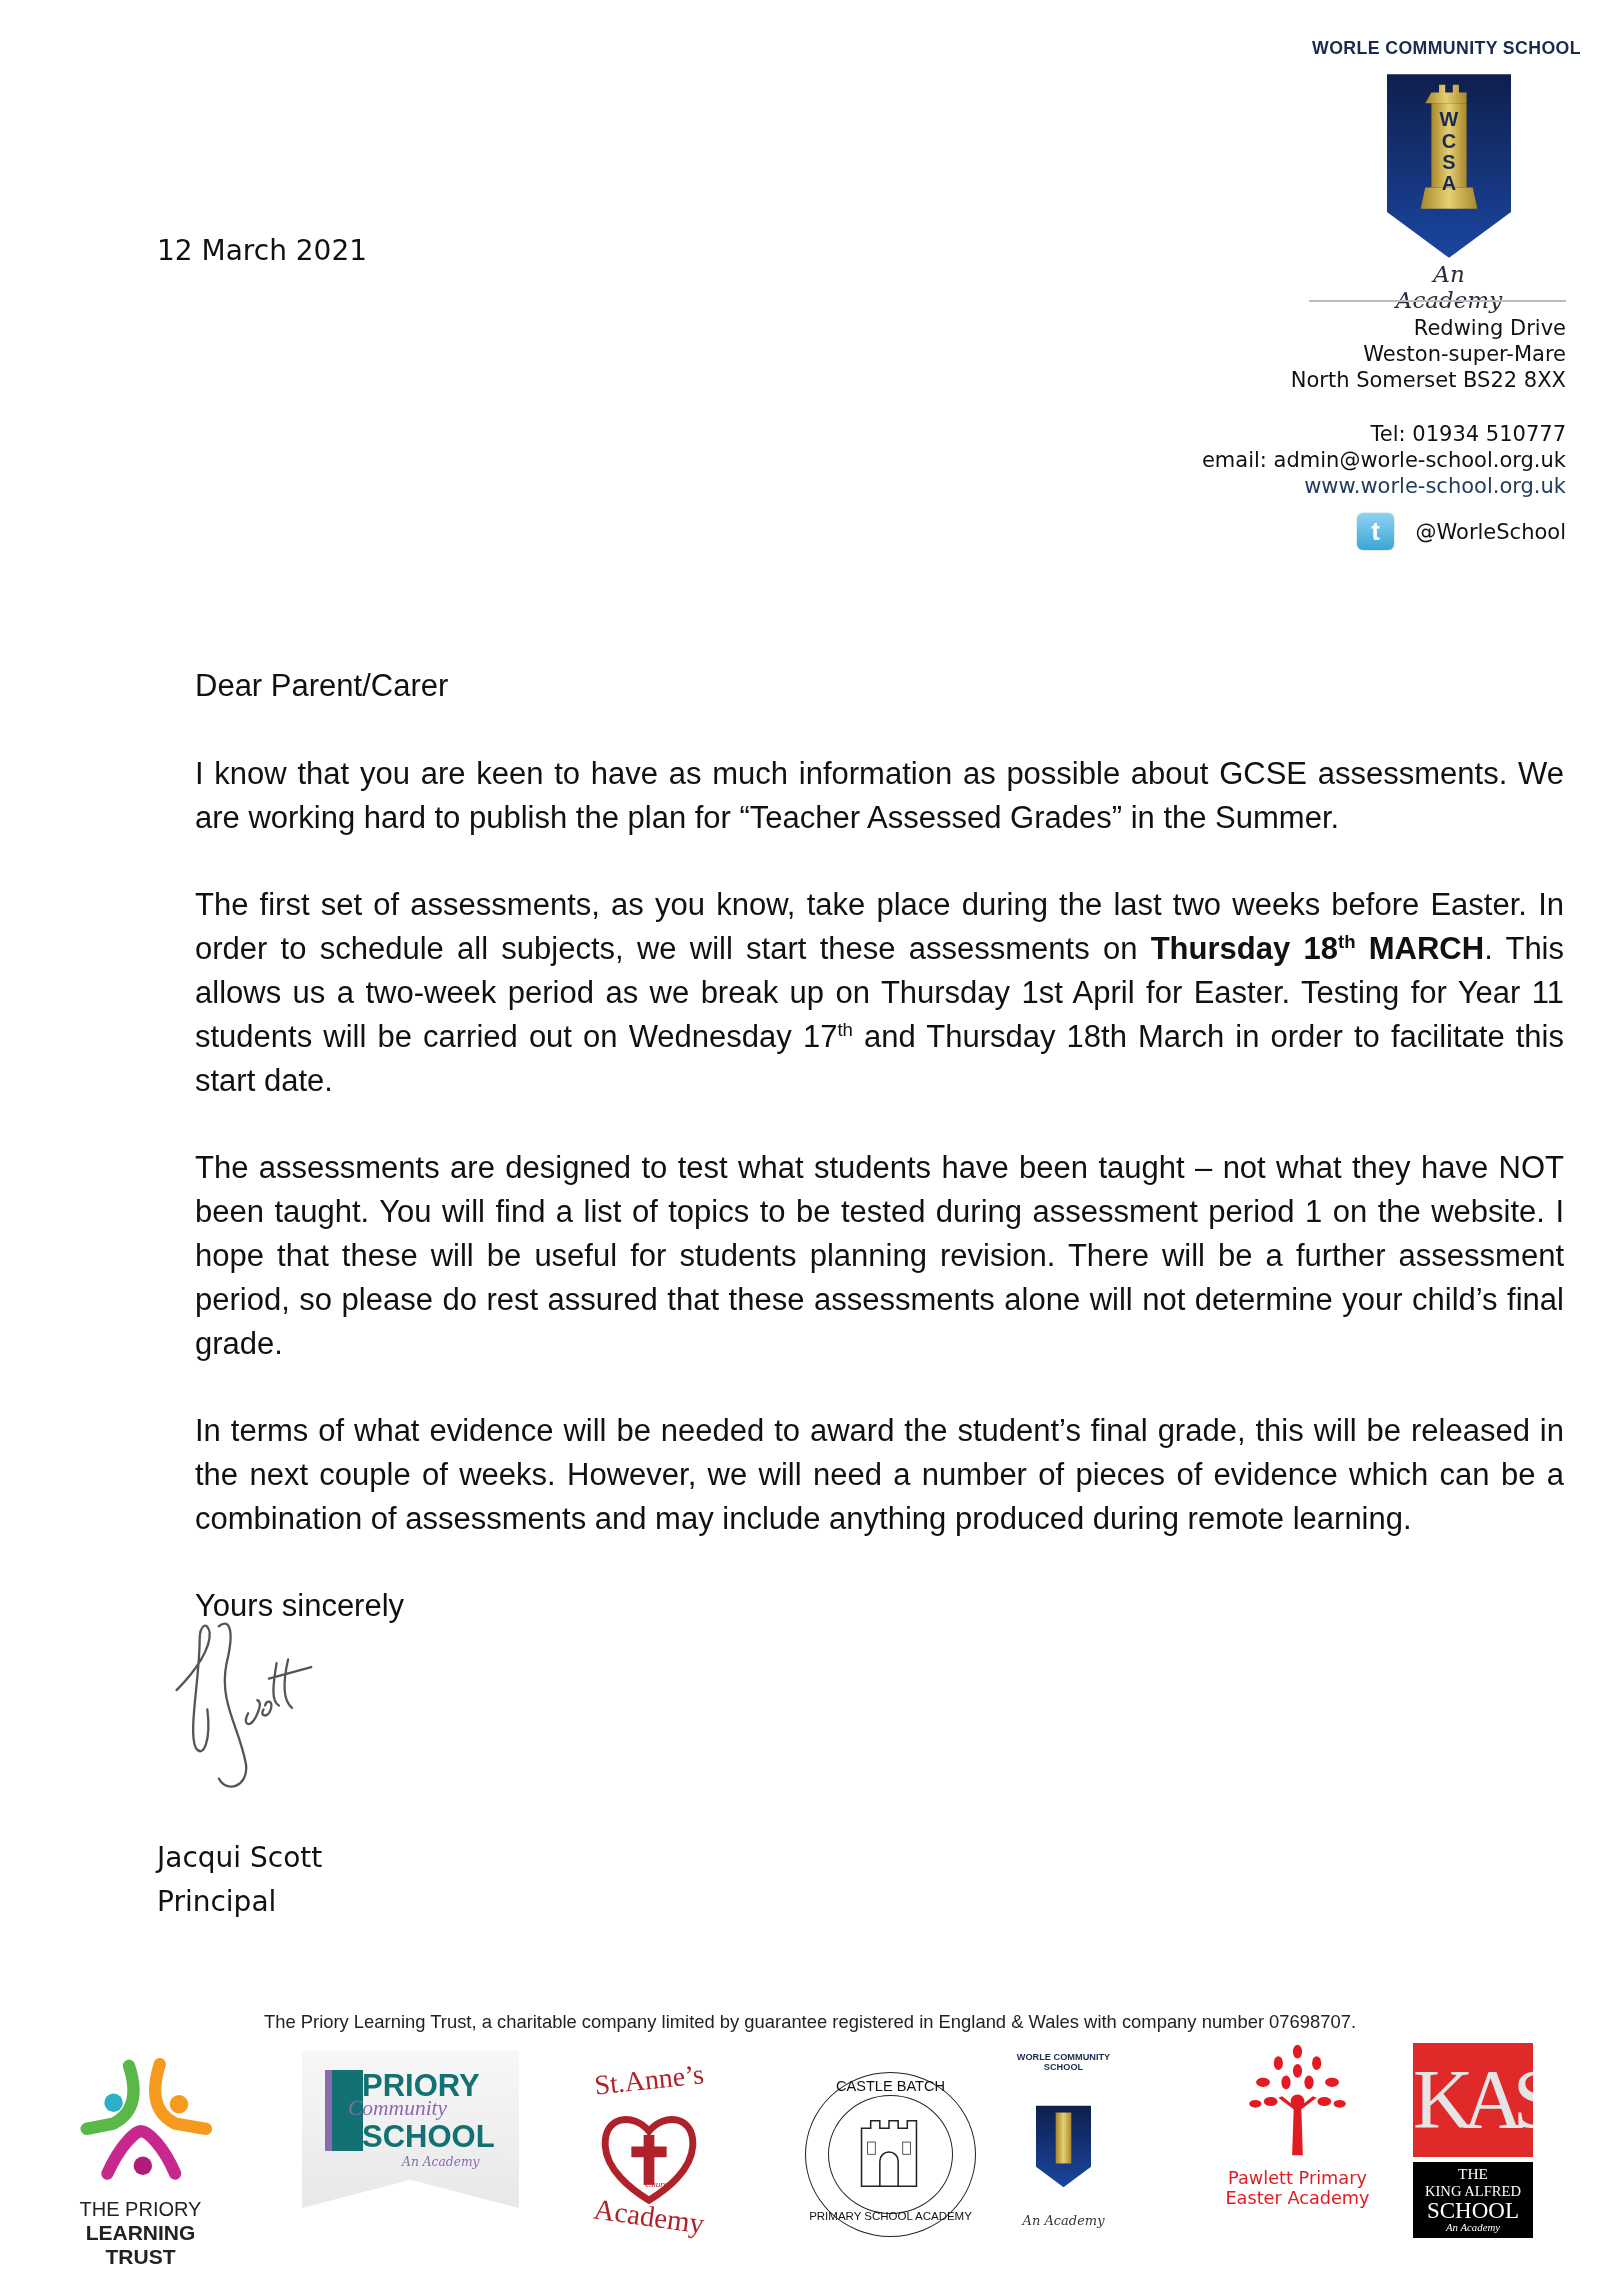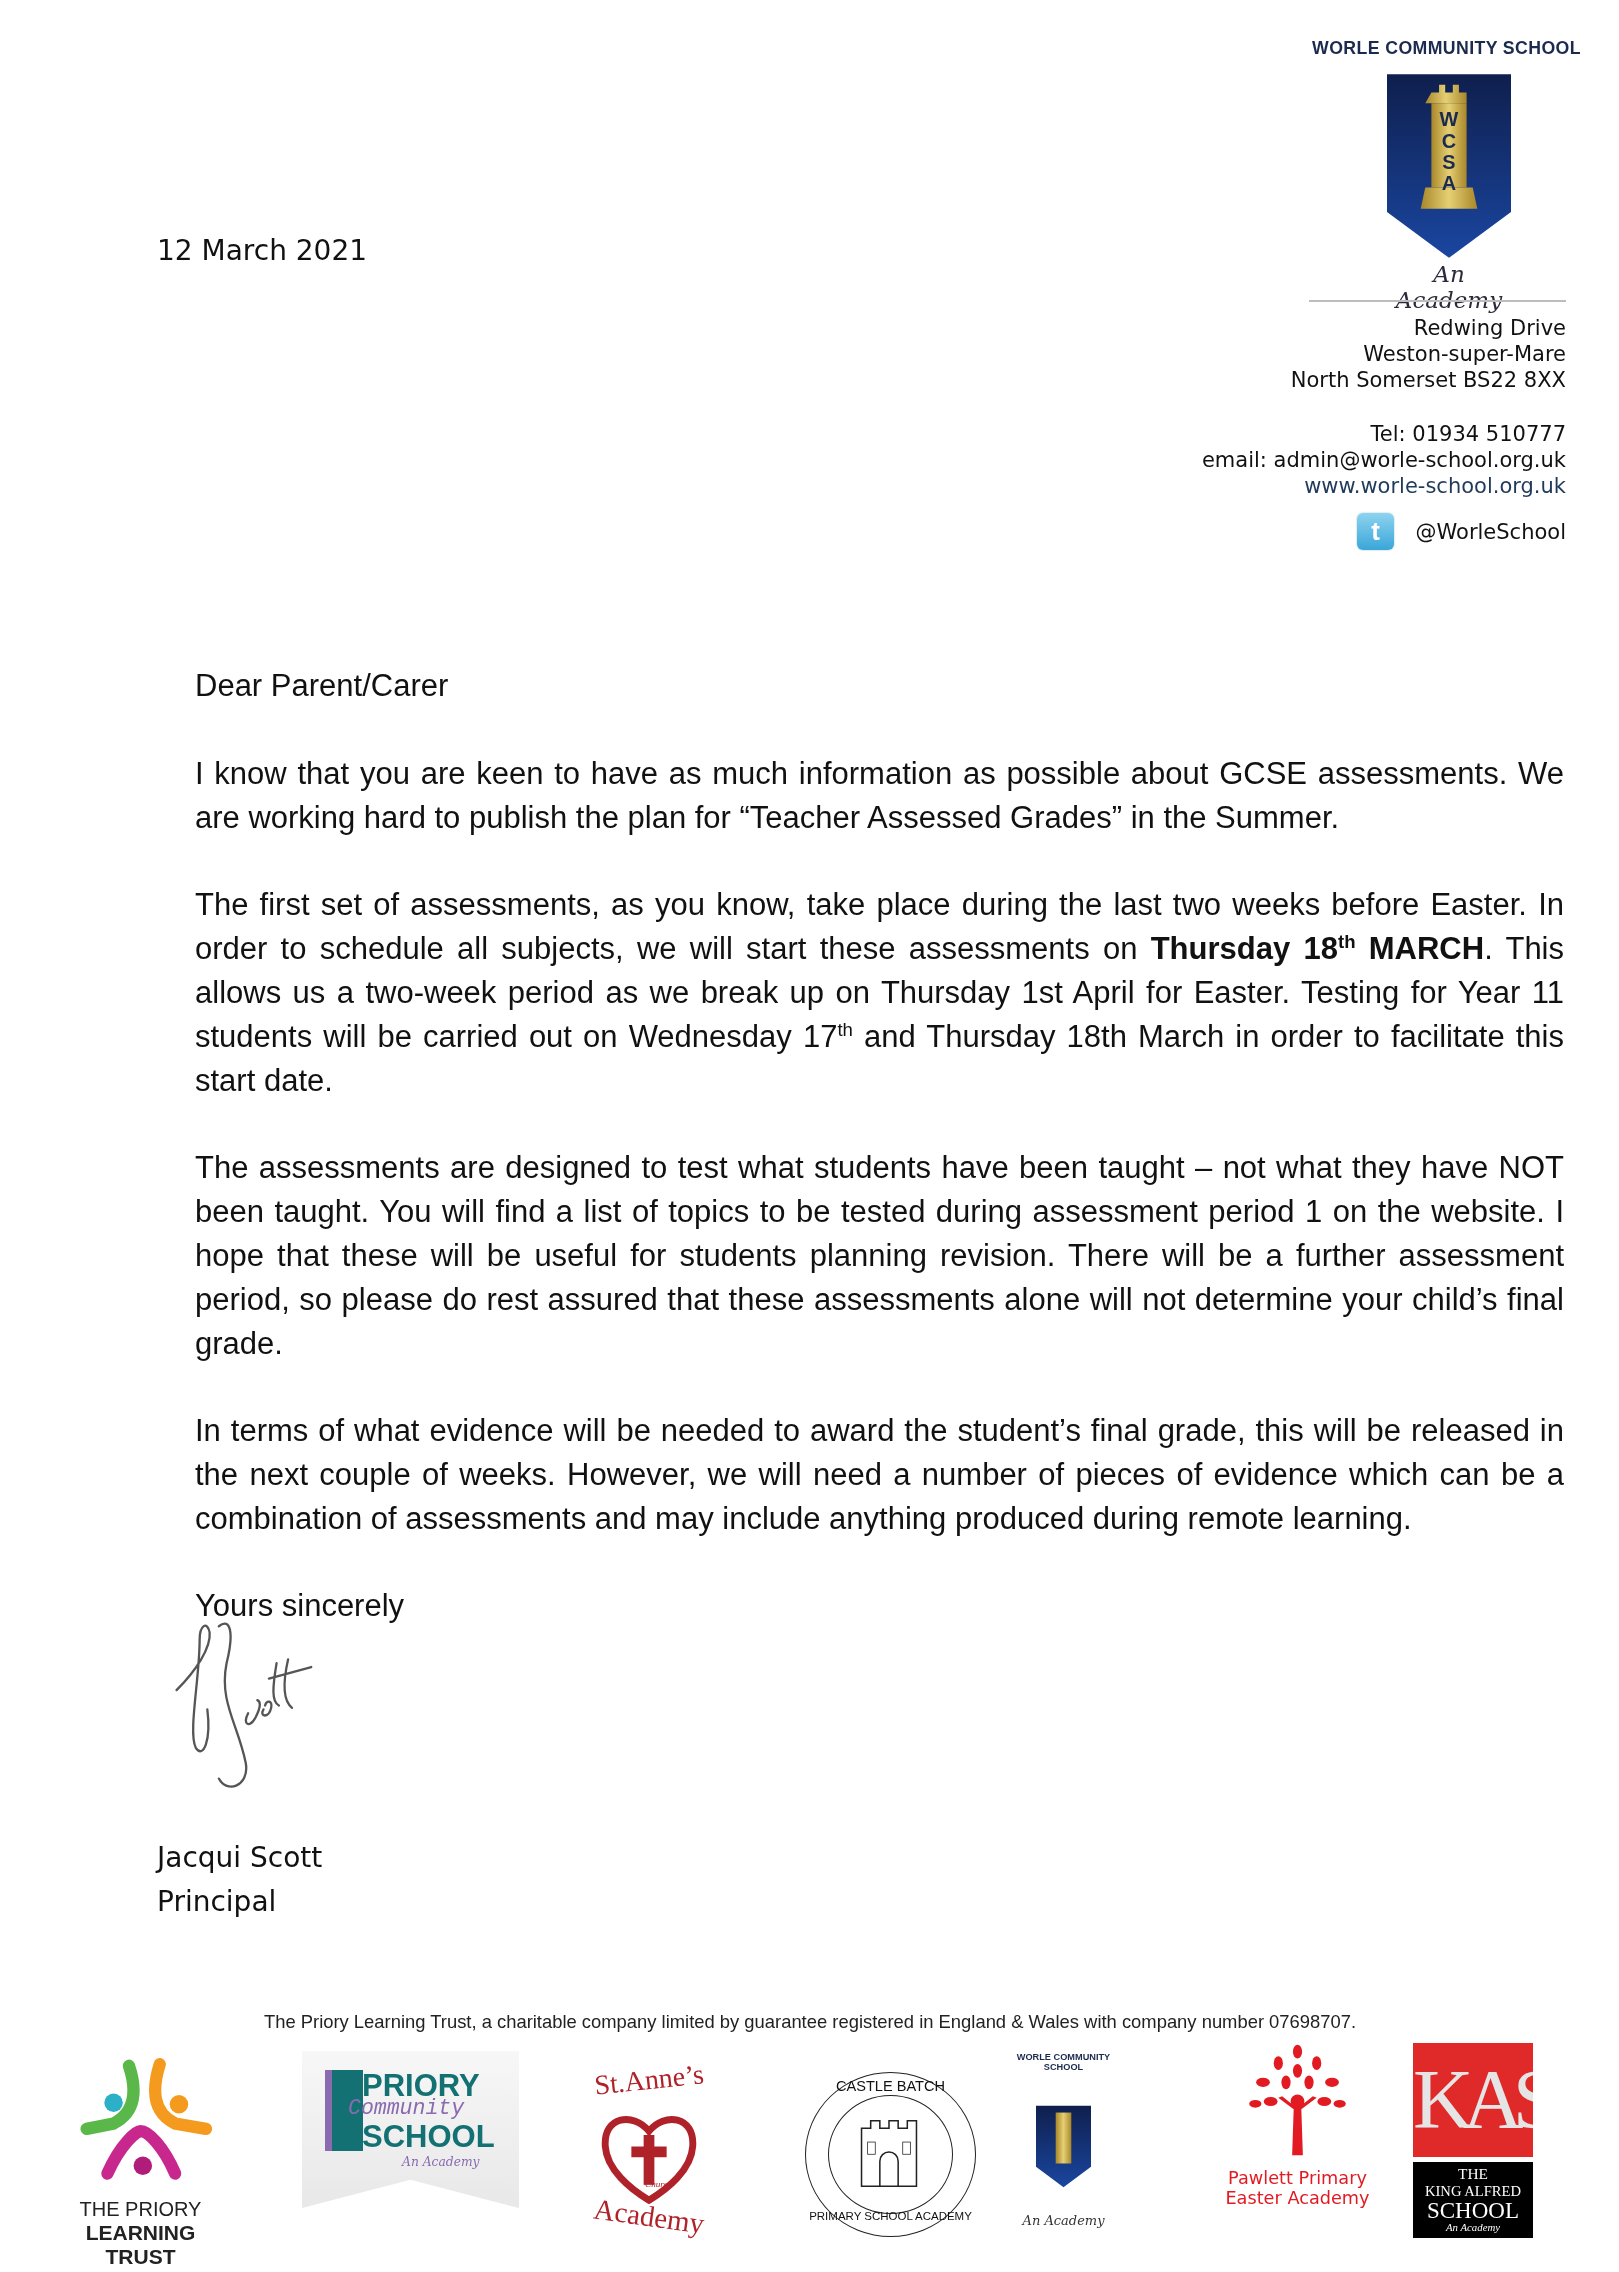--- a/index.html
+++ b/index.html
@@ -132,21 +132,21 @@
     <circle cx="165" cy="60" r="12" fill="#f49a1e"></circle>
     <circle cx="118" cy="140" r="12" fill="#b01c7a"></circle>
   </svg>
   <div class="plt-text" style="font-size:20px;margin-top:6.1px;">THE PRIORY</div>
   <div class="plt-text" style="font-size:21px;font-weight:bold;">LEARNING TRUST</div>
 </div>
 
 <div class="logo" style="left:302px;top:2051px;width:217px;height:157px;background:linear-gradient(#f7f7f7,#e8e8e8);box-shadow:0 3.1px 4.6px #bbb;clip-path:polygon(0 0,100% 0,100% 100%,50% 82%,0 100%);">
   <div style="position:absolute;left:23px;top:19px;width:31px;height:81px;background:#137173;border-left:7.7px solid #8a6bb0;"></div>
   <div style="position:absolute;left:60px;top:17px;font-family:'Liberation Sans',sans-serif;font-weight:bold;font-size:31px;color:#137173;">PRIORY</div>
-  <div style="position:absolute;left:46px;top:45px;font-family:Liberation Mono, monospace;font-style:italic;font-size:21.5px;color:#8a6bb0;">Community</div>
+  <div style="position:absolute;left:46px;top:45px;font-family:Liberation Serif, serif;font-style:italic;font-size:21.5px;color:#8a6bb0;">Community</div>
   <div style="position:absolute;left:60px;top:68px;font-family:'Liberation Sans',sans-serif;font-weight:bold;font-size:31px;color:#137173;">SCHOOL</div>
   <div style="position:absolute;left:100px;top:104px;font-family:'DejaVu Serif',serif;font-style:italic;font-size:12.3px;color:#8a6bb0;">An Academy</div>
 </div>
 
 <div class="logo" style="left:572px;width:154px;height:184px;">
   <div style="position:absolute;top:6.1px;width:154px;text-align:center;font-family:'Liberation Serif',serif;font-size:28px;color:#b0222a;transform:rotate(-6deg);">St.Anne’s</div>
   <svg style="position:absolute;left:27px;top:54px;" width="100" height="92" viewBox="0 0 130 120">
     <path d="M65 25 C45 0 5 5 8 45 C10 75 40 100 65 115 C90 100 120 75 122 45 C125 5 85 0 65 25 Z" fill="none" stroke="#b0222a" stroke-width="9"></path>
     <rect x="58" y="30" width="14" height="65" fill="#b0222a"></rect>
     <rect x="42" y="45" width="46" height="14" fill="#b0222a"></rect>

